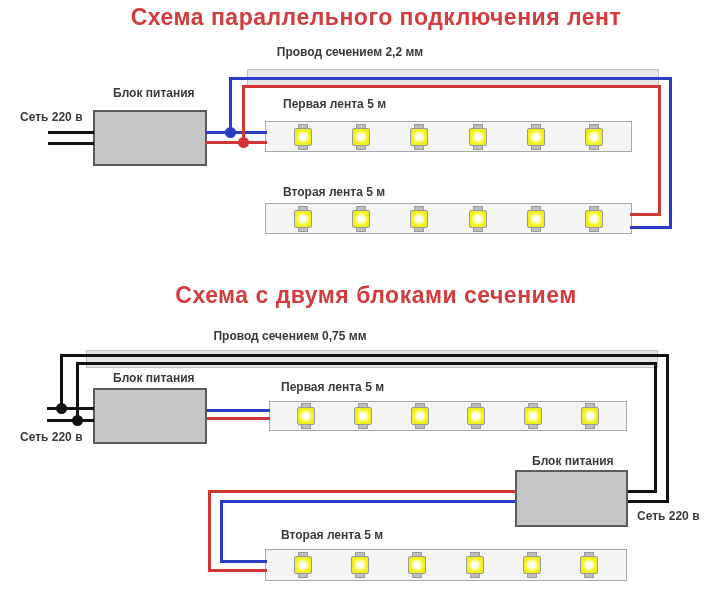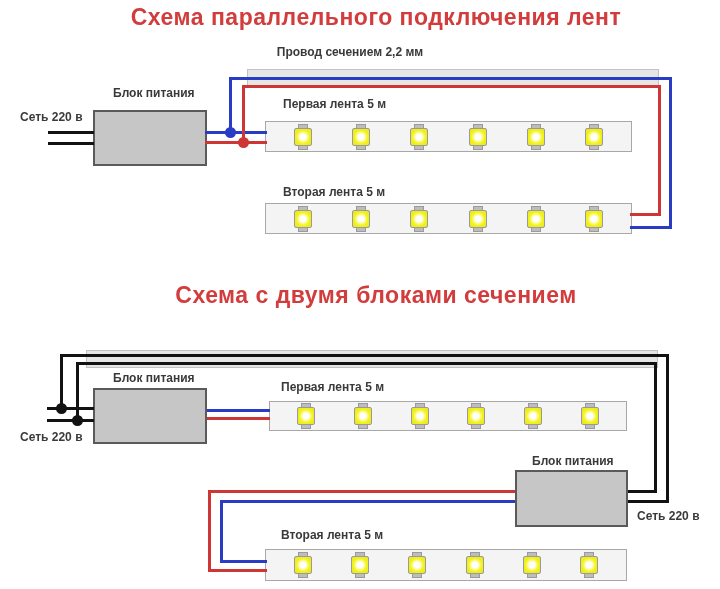--- a/index.html
+++ b/index.html
@@ -92,20 +92,21 @@
       <div class="led"></div>
       <div class="led"></div>
       <div class="led"></div>
       <div class="led"></div>
       <div class="led"></div>
       <div class="led"></div>
     </div>
 
   <div class="title" style="top:282px;">Схема с двумя блоками сечением</div>
 
+  <div class="lbl center" style="left:180px;top:329px;width:220px;">Провод сечением 0,75 мм</div>
 
   <div class="graybar" style="left:86px;top:350px;width:570px;height:16px;"></div>
 
   <div class="wire h blackw" style="left:47px;top:407px;width:47px;"></div>
   <div class="wire h blackw" style="left:47px;top:419px;width:47px;"></div>
   <div class="dot blackd" style="left:56px;top:403px;"></div>
   <div class="dot blackd" style="left:72px;top:415px;"></div>
   <div class="wire v blackw" style="left:60px;top:354px;height:56px;"></div>
   <div class="wire v blackw" style="left:76px;top:362px;height:60px;"></div>
   <div class="wire h blackw" style="left:60px;top:354px;width:609px;"></div>

